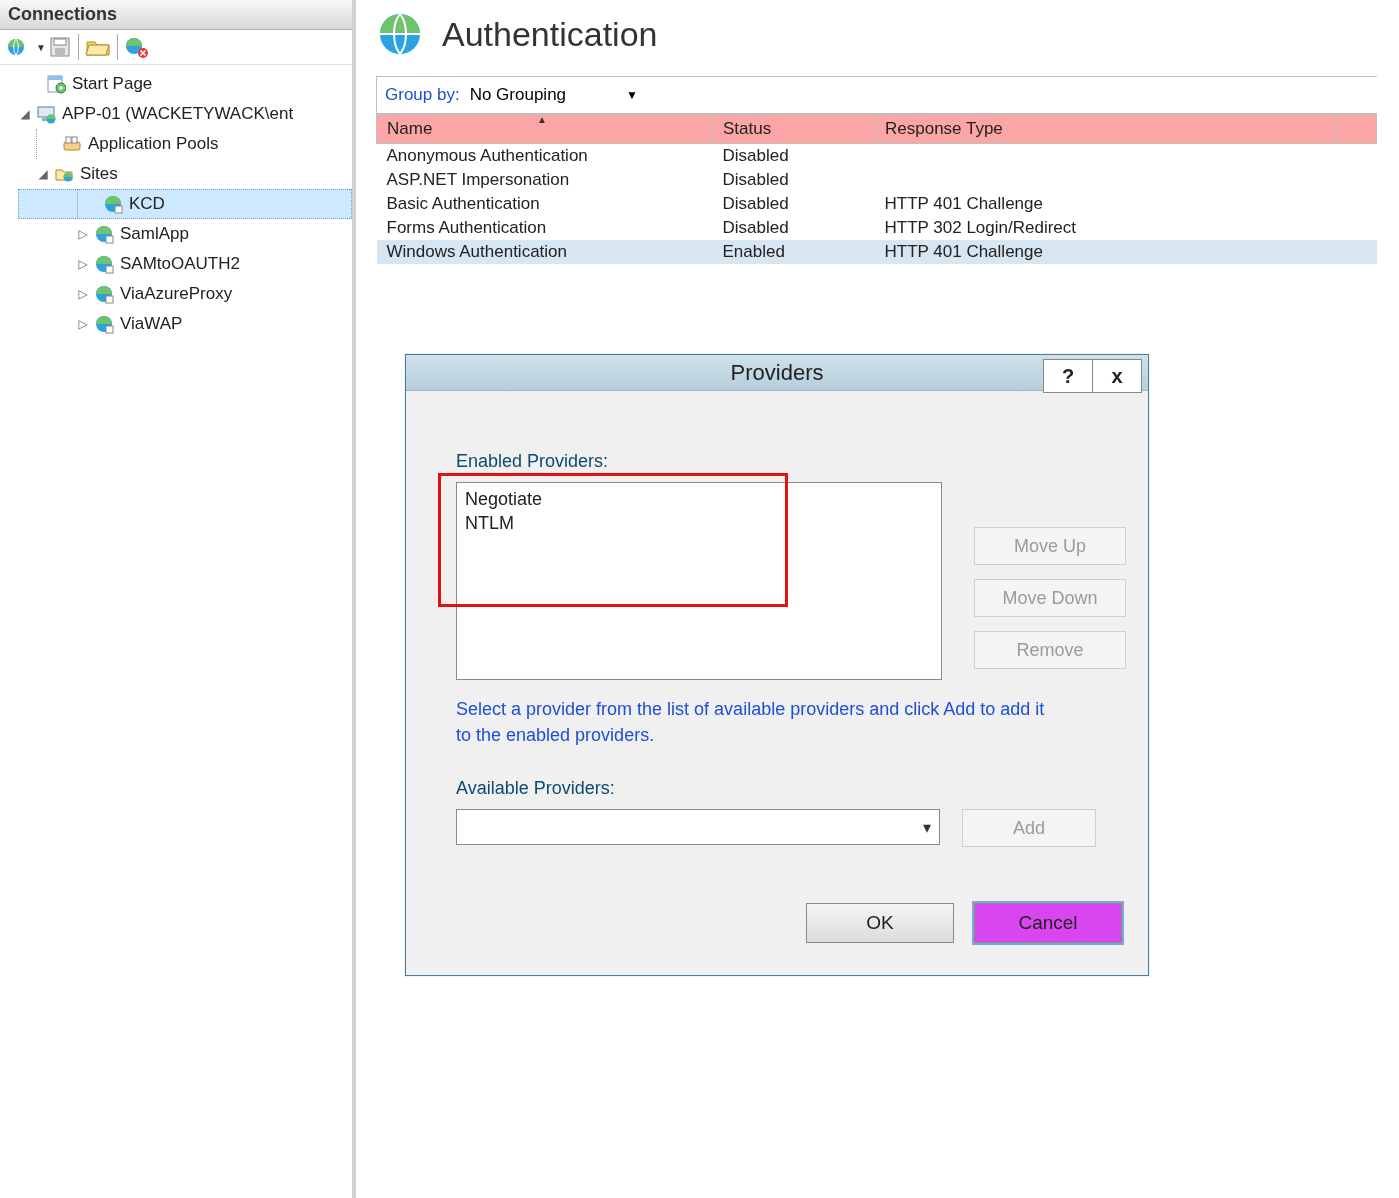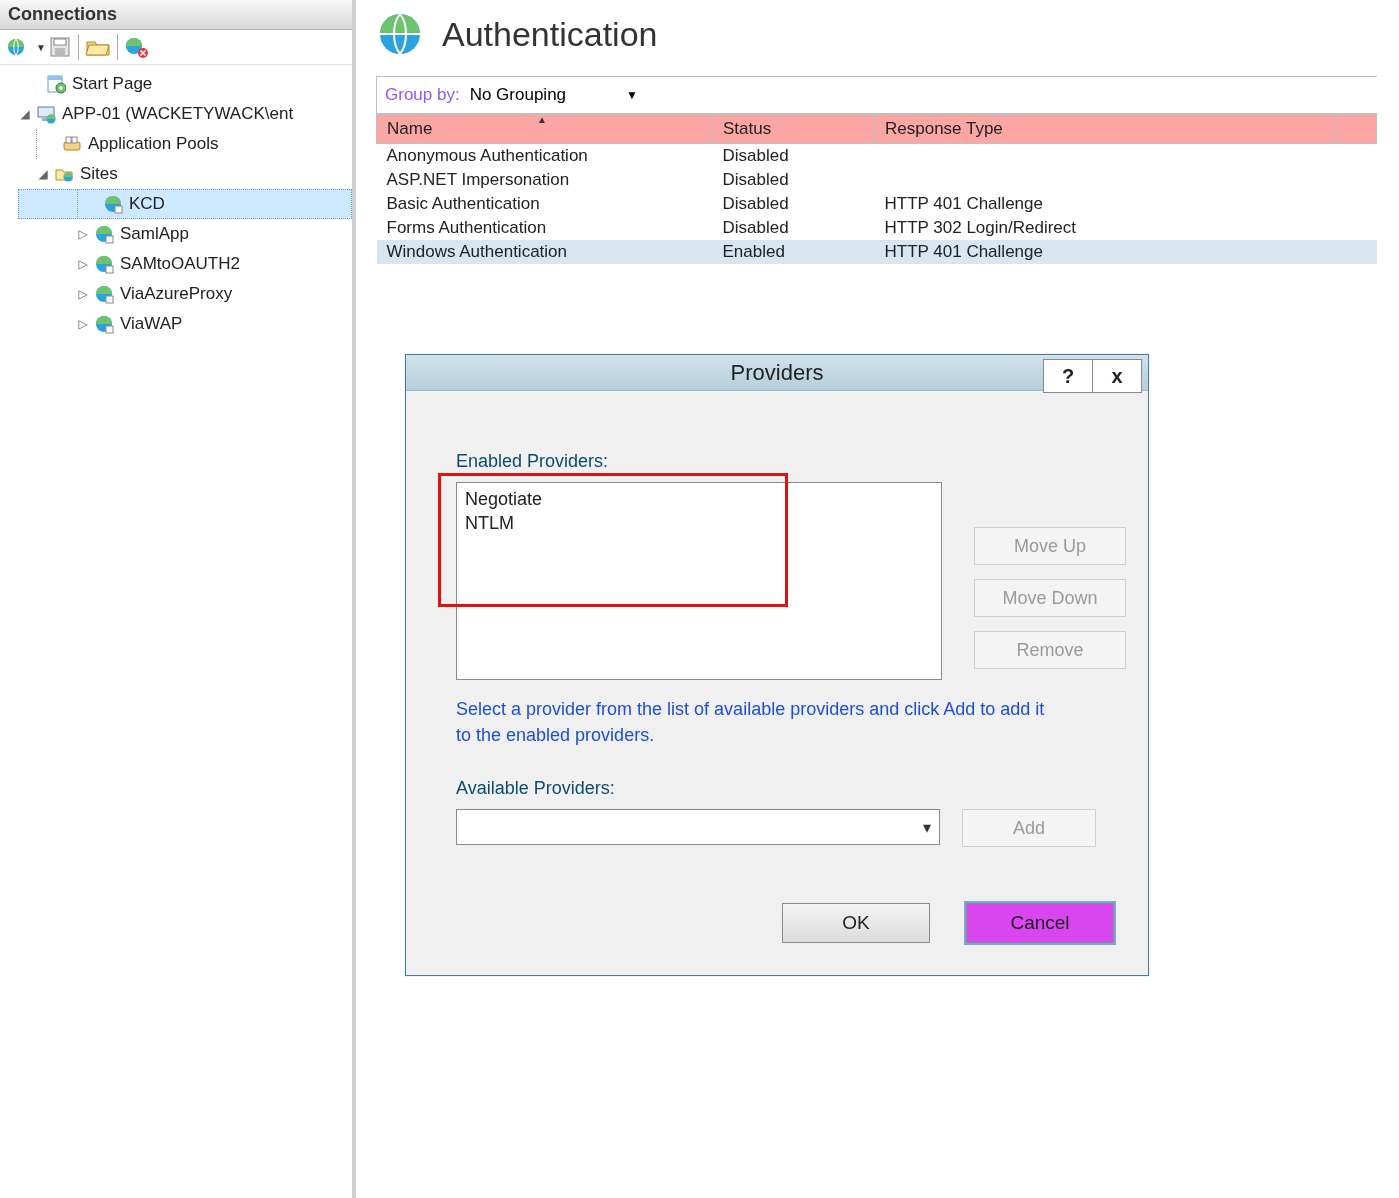--- a/index.html
+++ b/index.html
@@ -64,21 +64,21 @@
   .page-title { font-size: 34px; color:#333; }
   .groupby-bar {
     border: 1px solid #c0c0c0;
     border-right: none;
     display:flex; align-items:center;
     height: 38px;
     padding: 0 8px;
     width: calc(100% - 22px);
     background:#fff;
   }
-  .groupby-label { color:#8b5cf6; margin-right: 10px;}
+  .groupby-label { color:#1d4ed8; margin-right: 10px;}
   .groupby-select { display:flex; align-items:center; gap: 60px; color:#000;}
   .dd-arrow { font-size:12px; color:#000;}
   .grid {
     width: calc(100% - 22px);
     border-collapse: collapse;
   }
   .grid-head th {
     text-align:left;
     font-weight: normal;
     background: #fca5a5;
@@ -155,22 +155,22 @@
   }
   .btn.disabled { color:#9a9a9a; background:#f4f4f4; border-color:#cfcfcf;}
   .help-text { font-size:18px; color:#1d4ed8; width: 590px; margin-top:16px; line-height:26px;}
   .av-row { margin-top: 30px;}
   .combo {
     width: 484px; height: 36px; border:1px solid #8a8a8a; background:#fff;
     display:flex; align-items:center; justify-content:flex-end; padding-right:8px;
     font-size:16px; color:#333;
   }
   .dlg-footer {
-    position:absolute; right: 34px; bottom: 22px;
-    display:flex; gap: 36px;
+    position:absolute; right: 26px; bottom: 22px;
+    display:flex; gap: 20px;
   }
   .ftr-btn {
     width: 148px; height: 40px;
     border:1px solid #8a8a8a;
     display:flex; align-items:center; justify-content:center;
     font-size:19px;
     background: linear-gradient(#f4f4f4,#dcdcdc);
   }
   .ftr-btn.cancel {
     background:#d946ef;

